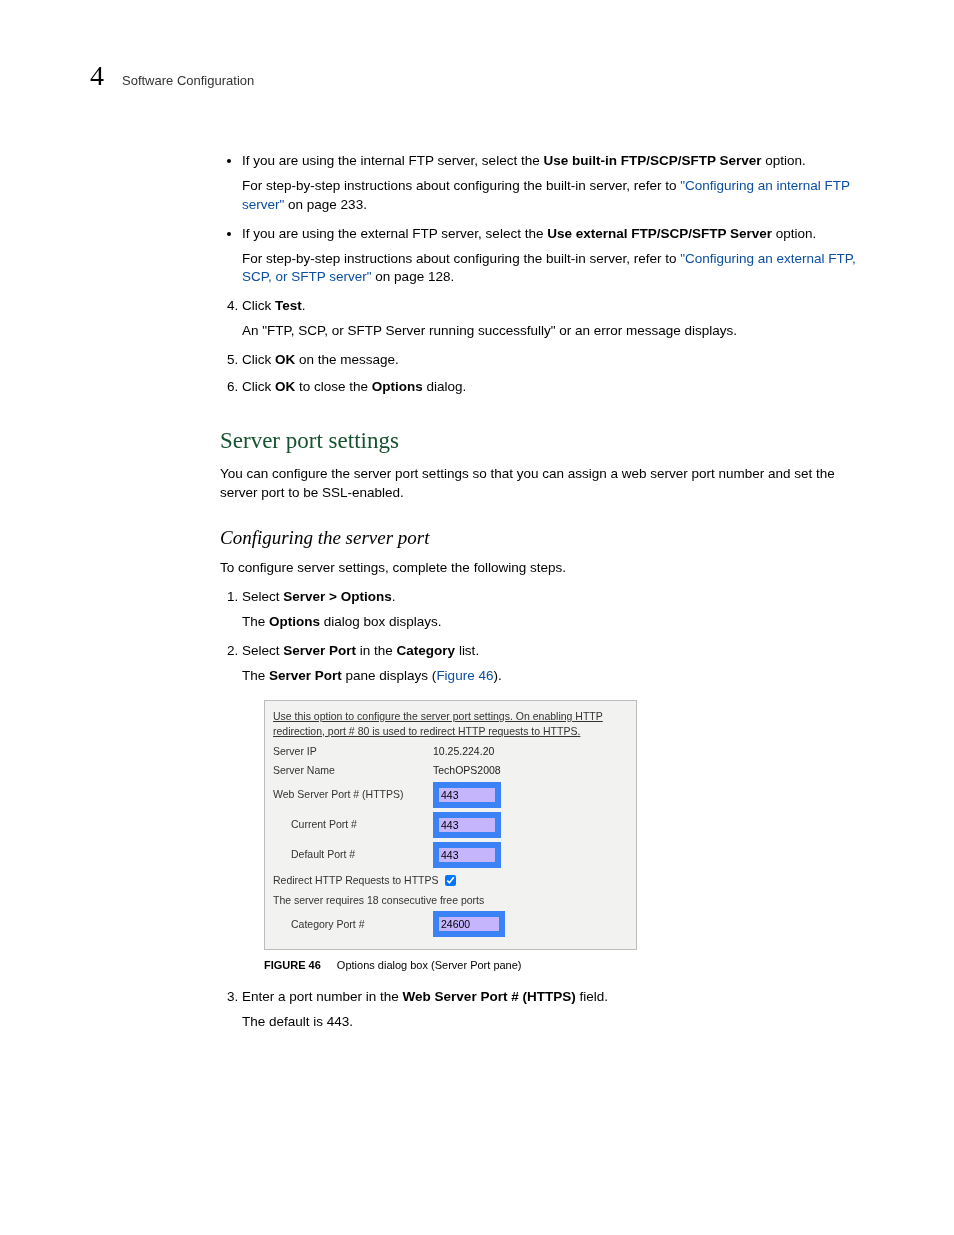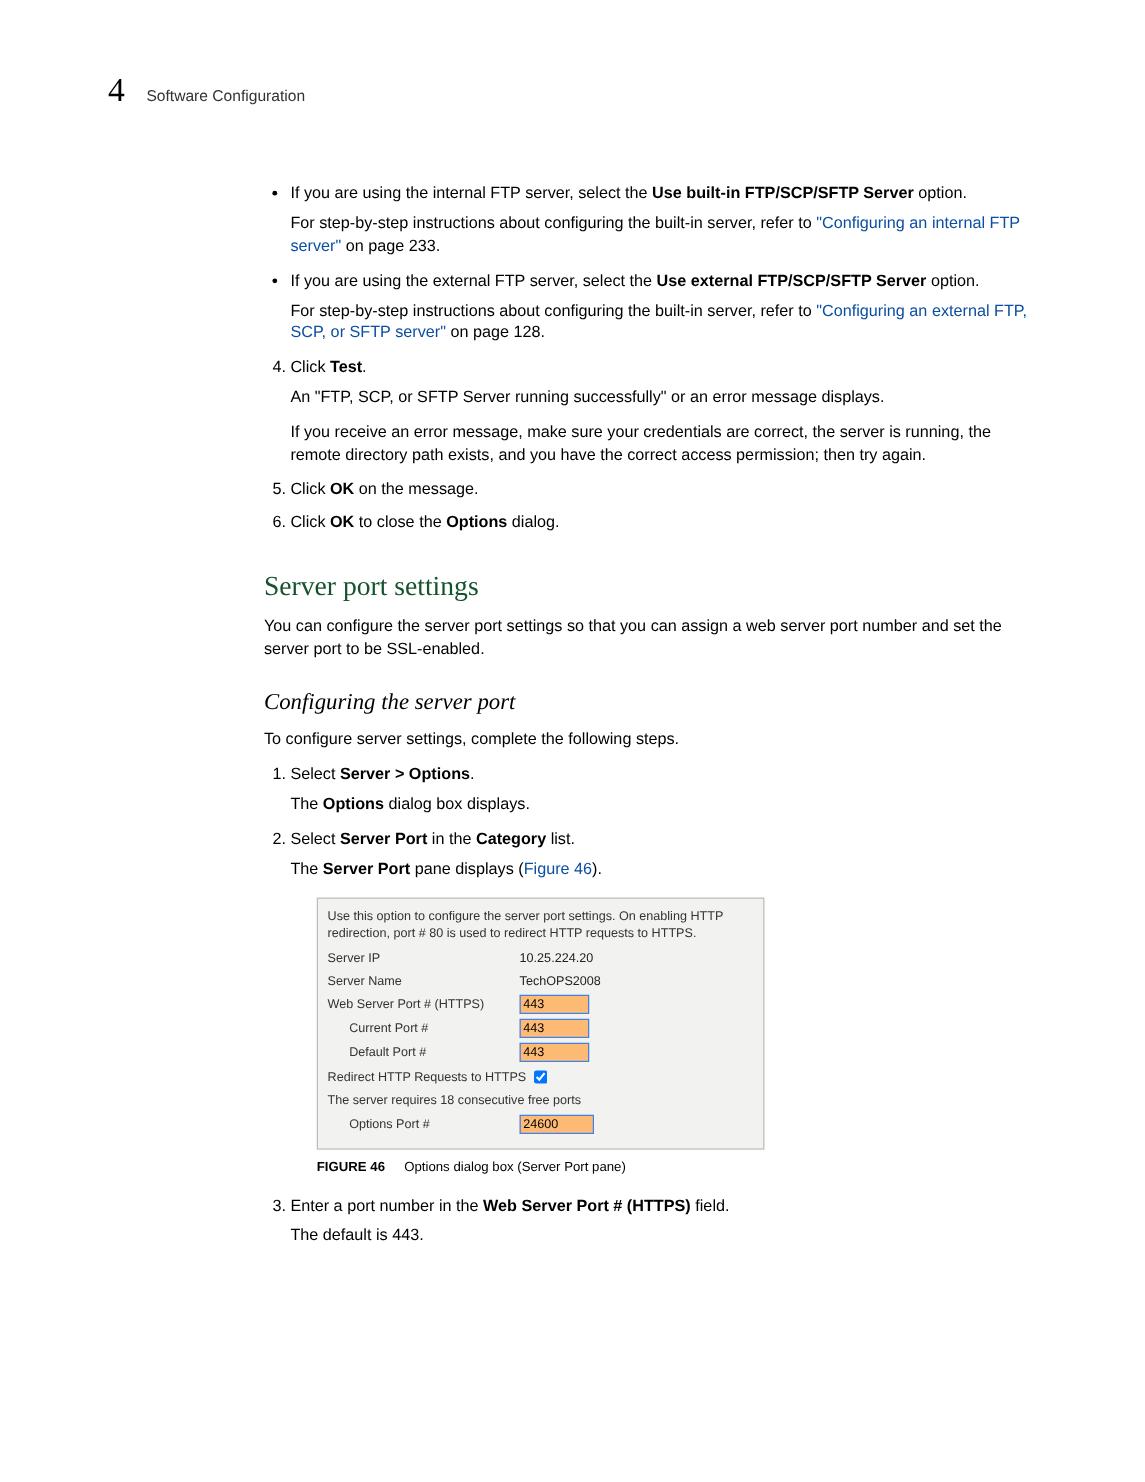--- a/index.html
+++ b/index.html
@@ -71,30 +71,30 @@
   }
   .figure {
     margin: 14px 0 8px 22px;
     border: 1px solid #bcbcbc;
     background: #f2f2f0;
     width: 355px;
     padding: 6px 8px 8px 8px;
     font-size: 10.5px;
     color: #333;
   }
-  .figure .desc { margin: 2px 0 6px 0; }
+  .figure .desc { margin: 2px 0 6px 0; text-decoration: underline; }
   .fld { display: flex; align-items: center; margin: 4px 0; }
   .fld-label { width: 160px; }
   .fld-label.indent { padding-left: 18px; width: 142px; }
   .fld-val { color: #222; }
   .fld input.txt {
     width: 52px;
     height: 14px;
-    border: 1px solid #3b82f6;
-    background: #fdba74;
+    border: 6px solid #3b82f6;
+    background: #c4b5fd;
     font-size: 10.5px;
     padding: 0 2px;
   }
   .fld input.txt.med { width: 56px; }
   .caption { font-size: 11px; margin: 8px 0 14px 22px; }
   .caption .figlabel { font-weight: bold; margin-right: 16px; }
   input.cb { width: 11px; height: 11px; }
 </style>
 </head>
 <body>
@@ -120,21 +120,20 @@
         <p class="sub">
           <span>For step-by-step instructions about configuring the built-in server, refer to </span><span class="link">"Configuring an external FTP, SCP, or SFTP server"</span><span> on page 128.</span>
         </p>
       </li>
     </ul>
 
     <ol class="steps" start="4">
       <li>
         <span>Click </span><span class="bold">Test</span><span>.</span>
         <p>An "FTP, SCP, or SFTP Server running successfully" or an error message displays.</p>
-        <p>If you receive an error message, make sure your credentials are correct, the server is running, the remote directory path exists, and you have the correct access permission; then try again.</p>
       </li>
       <li>
         <span>Click </span><span class="bold">OK</span><span> on the message.</span>
       </li>
       <li>
         <span>Click </span><span class="bold">OK</span><span> to close the </span><span class="bold">Options</span><span> dialog.</span>
       </li>
     </ol>
 
     <h2 class="sec">Server port settings</h2>
@@ -179,21 +178,21 @@
             <input class="txt" type="text" value="443" style="">
           </div>
           <div class="fld">
             <span>Redirect HTTP Requests to HTTPS</span>&nbsp;
             <input class="cb" type="checkbox" checked="" style="">
           </div>
           <div class="fld">
             <span>The server requires 18 consecutive free ports</span>
           </div>
           <div class="fld">
-            <span class="fld-label indent">Options Port #</span>
+            <span class="fld-label indent">Category Port #</span>
             <input class="txt med" type="text" value="24600" style="">
           </div>
         </div>
 
         <div class="caption">
           <span class="figlabel">FIGURE 46</span><span>Options dialog box (Server Port pane)</span>
         </div>
       </li>
       <li>
         <span>Enter a port number in the </span><span class="bold">Web Server Port # (HTTPS)</span><span> field.</span>

